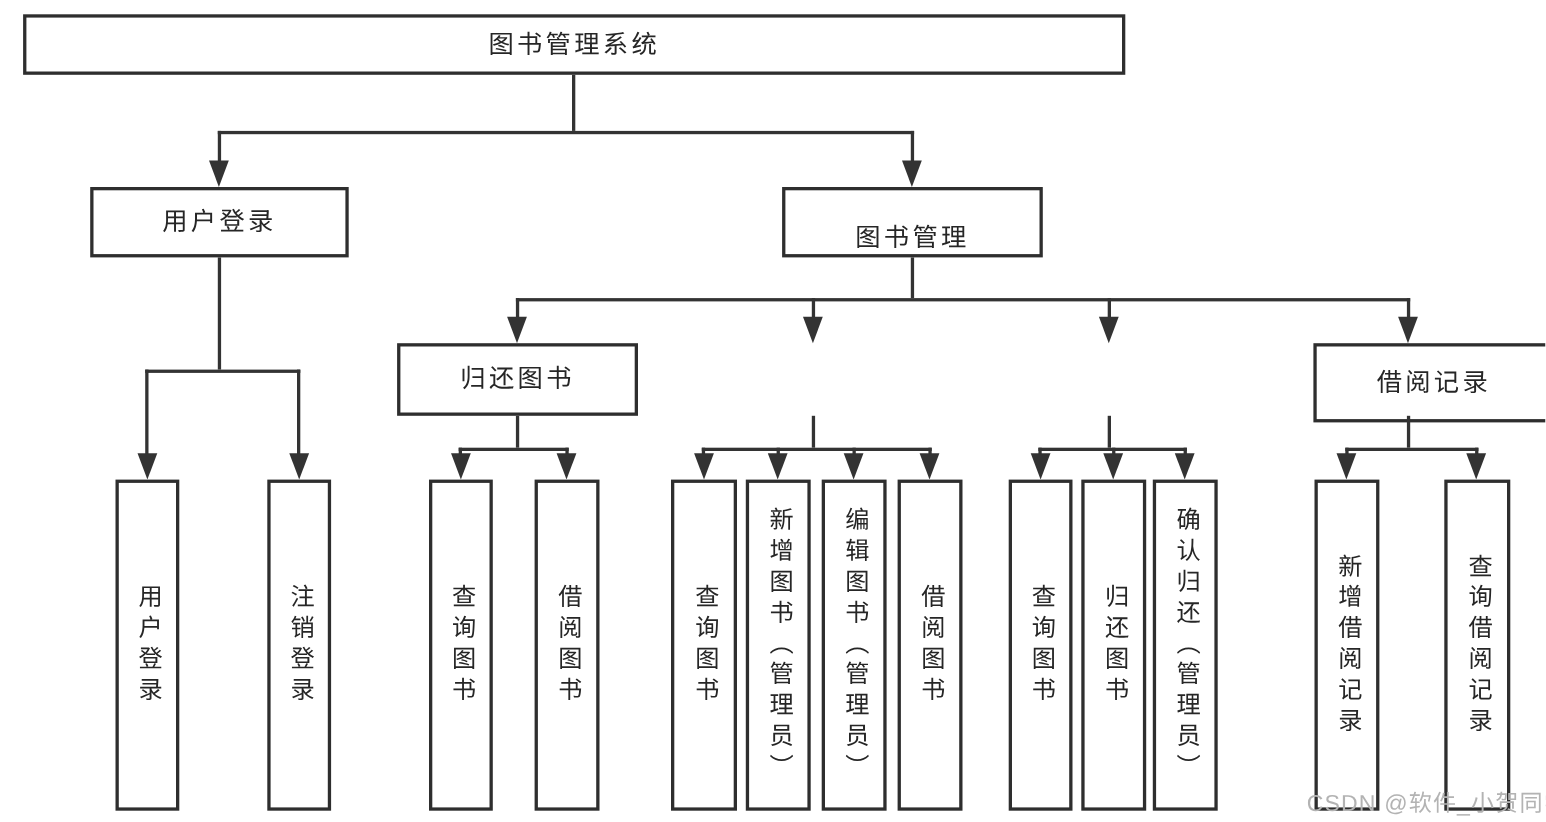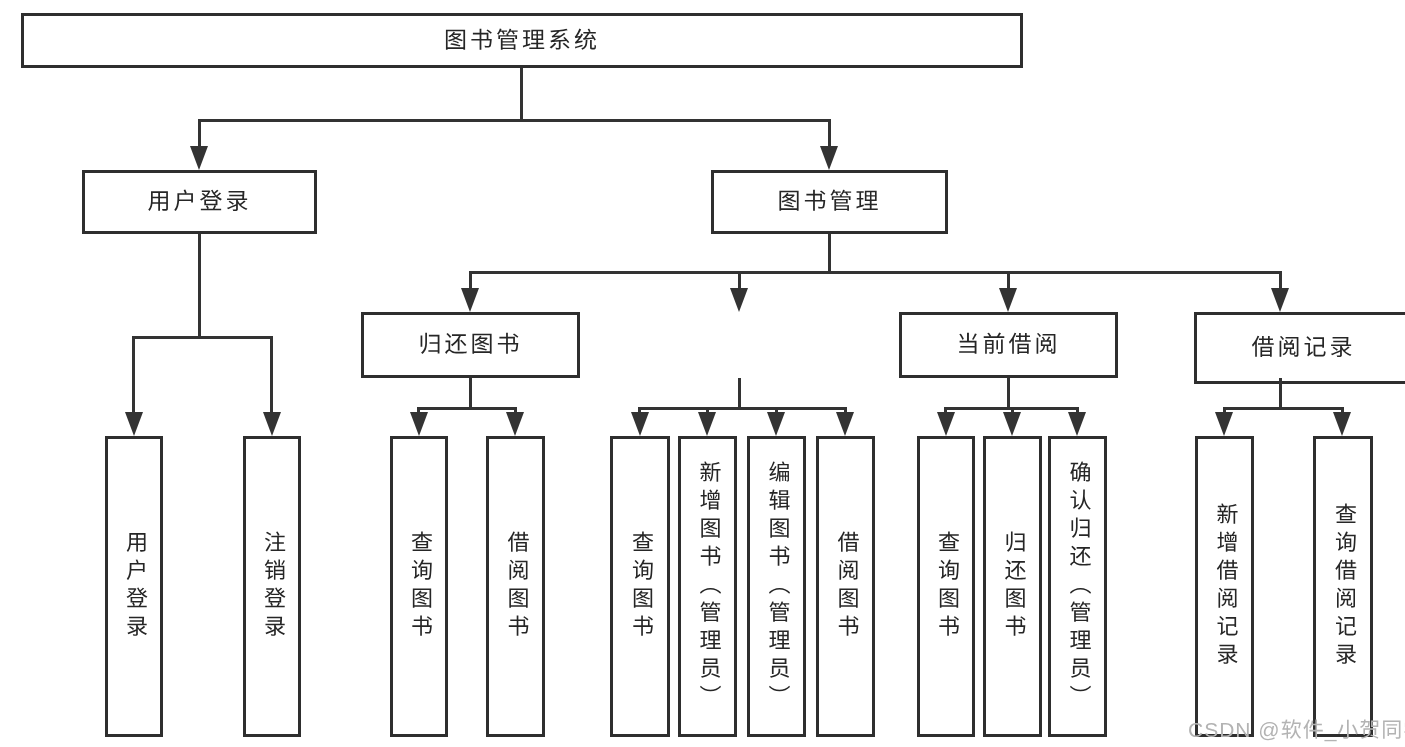--- a/index.html
+++ b/index.html
@@ -46,21 +46,21 @@
   <div class="vline" style="left:520px; top:68px; height:51px;"></div>
   <div class="hline" style="left:198px; top:119px; width:633px;"></div>
   <div class="vline" style="left:198px; top:119px; height:32px;"></div>
   <div class="arrow" style="left:190px; top:146px;"></div>
   <div class="vline" style="left:828px; top:119px; height:32px;"></div>
   <div class="arrow" style="left:820px; top:146px;"></div>
 
   <div class="box" style="left:82px; top:170px; width:235px; height:64px;">
     <span class="lbl">用户登录</span>
   </div>
-  <div class="box" style="left:711px; top:170px; width:237px; height:64px;">
+  <div class="box" style="left:711px; top:170px; width:237px; height:64px;align-items:flex-end;">
     <span class="lbl">图书管理</span>
   </div>
 
   <div class="vline" style="left:198px; top:234px; height:102px;"></div>
   <div class="hline" style="left:132px; top:336px; width:141px;"></div>
   <div class="vline" style="left:132px; top:336px; height:80px;"></div>
   <div class="arrow" style="left:125px; top:412px;"></div>
   <div class="vline" style="left:270px; top:336px; height:80px;"></div>
   <div class="arrow" style="left:263px; top:412px;"></div>
 
@@ -70,23 +70,20 @@
   <div class="arrow" style="left:461px; top:288px;"></div>
   <div class="vline" style="left:738px; top:271px; height:22px;"></div>
   <div class="arrow" style="left:730px; top:288px;"></div>
   <div class="vline" style="left:1007px; top:271px; height:22px;"></div>
   <div class="arrow" style="left:999px; top:288px;"></div>
   <div class="vline" style="left:1279px; top:271px; height:22px;"></div>
   <div class="arrow" style="left:1271px; top:288px;"></div>
 
   <div class="box" style="left:361px; top:312px; width:219px; height:66px;">
     <span class="lbl">归还图书</span>
-  </div>
-  <div class="box" style="left:899px; top:312px; width:219px; height:66px;">
-    <span class="lbl">当前借阅</span>
   </div>
   <div class="box" style="left:1194px; top:312px; width:219px; height:72px;">
     <span class="lbl">借阅记录</span>
   </div>
 
   <div class="vline" style="left:469px; top:378px; height:29px;"></div>
   <div class="hline" style="left:417px; top:407px; width:100px;"></div>
   <div class="vline" style="left:417px; top:407px; height:10px;"></div>
   <div class="arrow" style="left:410px; top:412px;"></div>
   <div class="vline" style="left:514px; top:407px; height:10px;"></div>

